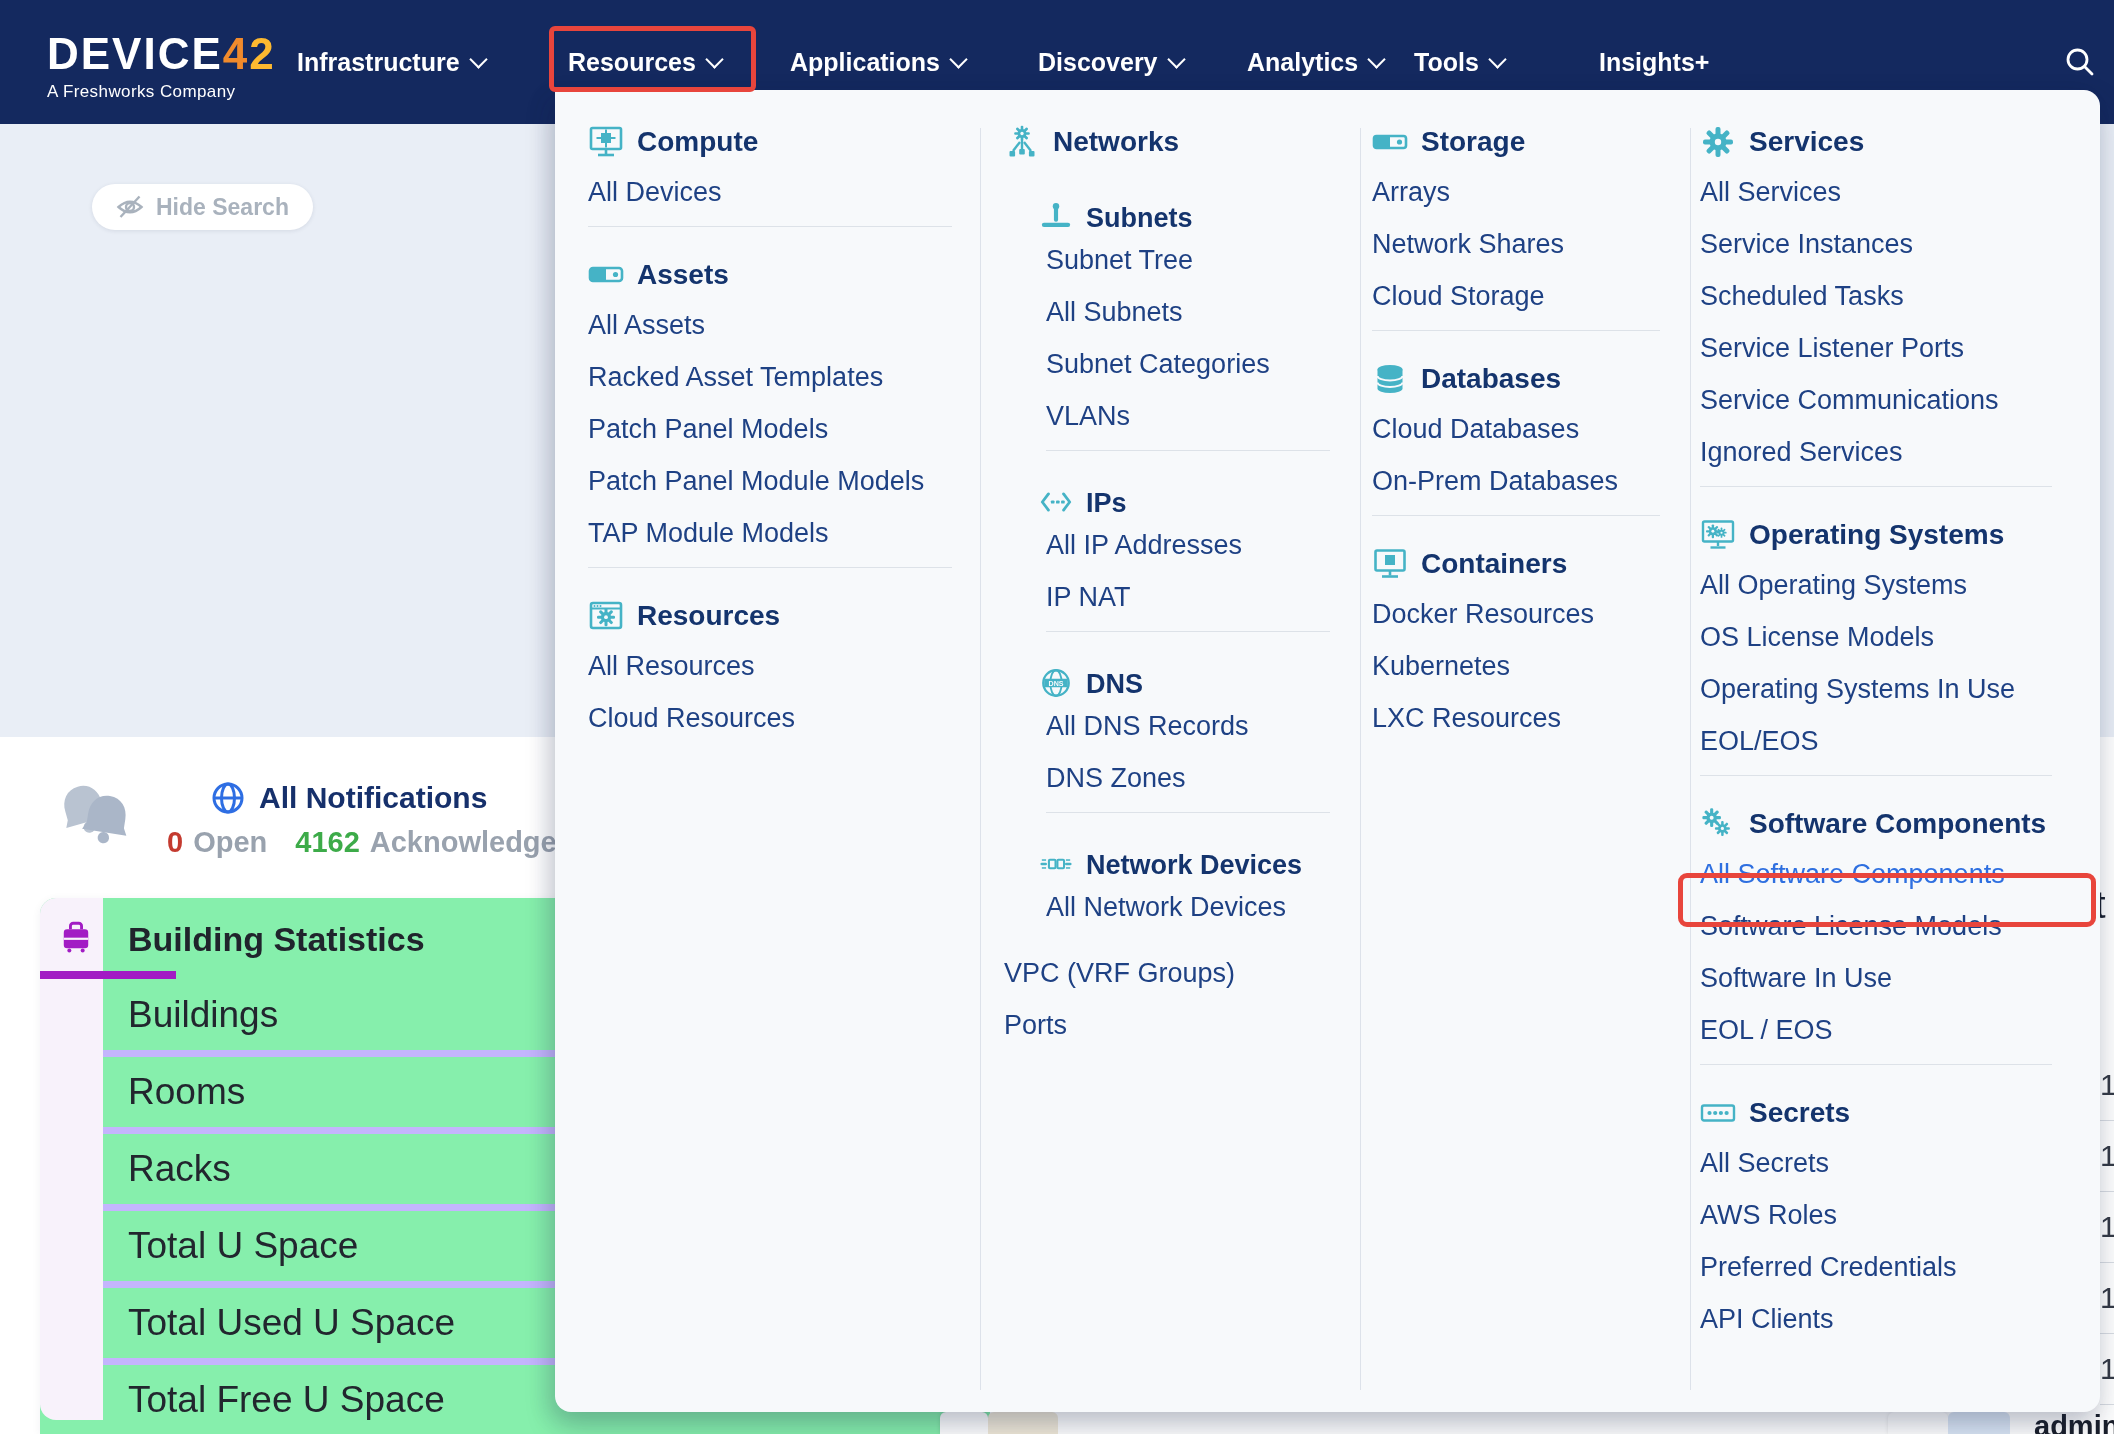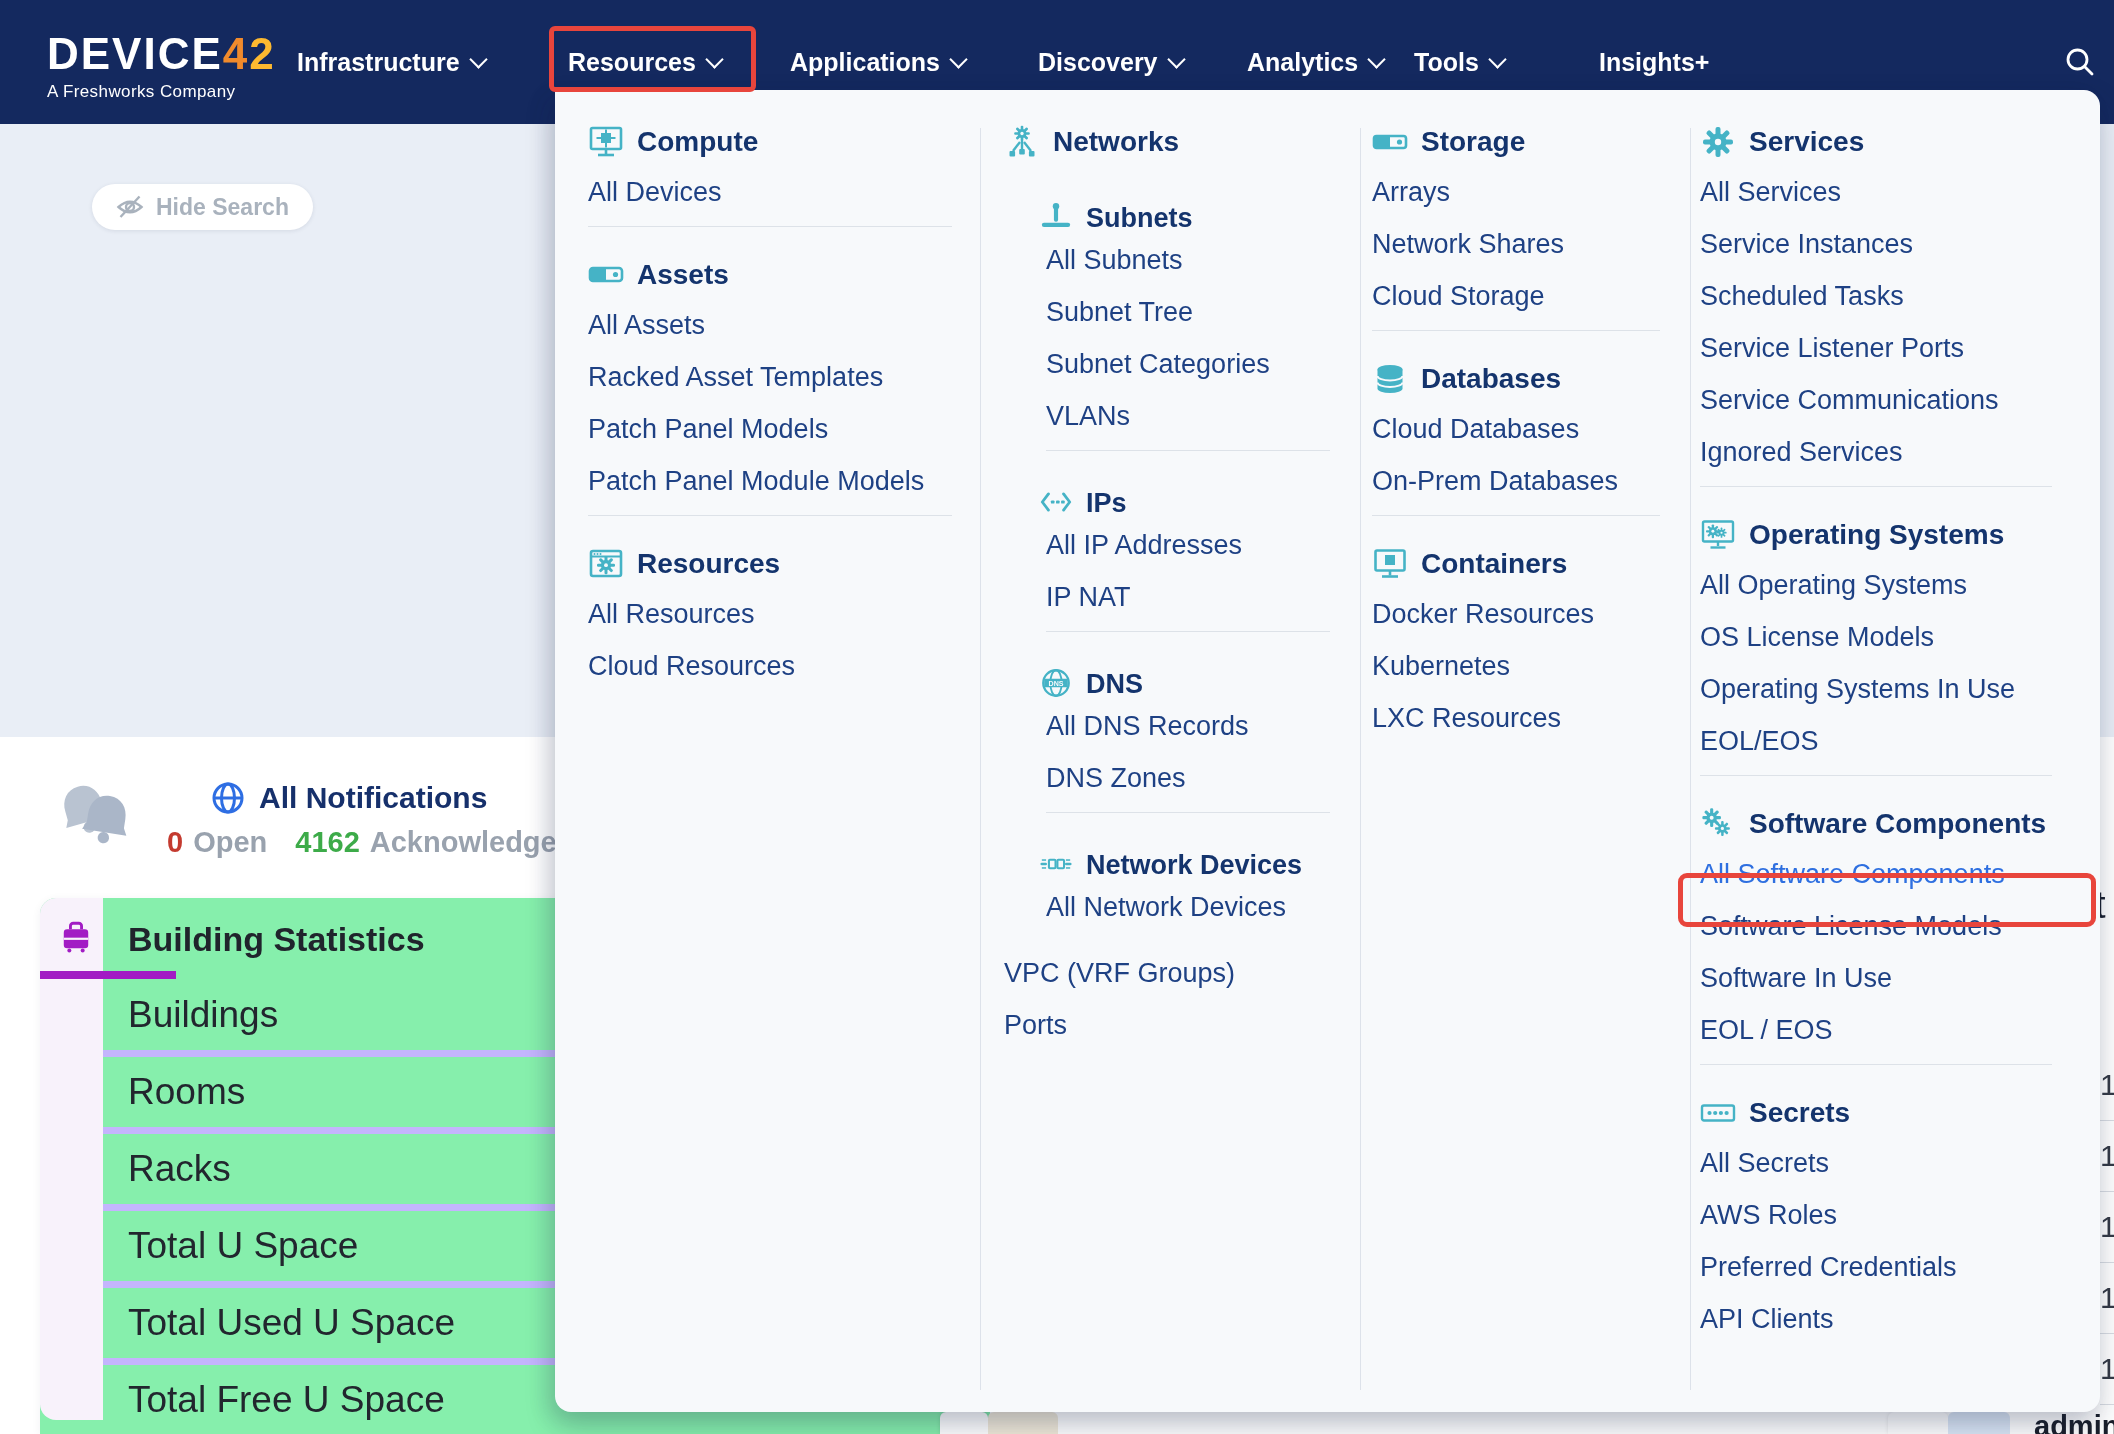--- a/index.html
+++ b/index.html
@@ -366,20 +366,21 @@
             <svg viewBox="0 0 36 36">
               <use href="#i-assets"></use>
             </svg>
           </span>
         <span>Assets</span>
       </div>
       <div class="mi">All Assets</div>
       <div class="mi">Racked Asset Templates</div>
       <div class="mi">Patch Panel Models</div>
       <div class="mi">Patch Panel Module Models</div>
+      <div class="mi">TAP Module Models</div>
       <div class="mdv"></div>
       <div class="mh">
         <span class="icn">
             <svg viewBox="0 0 36 36">
               <use href="#i-resources"></use>
             </svg>
           </span>
         <span>Resources</span>
       </div>
       <div class="mi">All Resources</div>
@@ -396,22 +397,22 @@
         <span>Networks</span>
       </div>
       <div class="msh">
         <span class="icn">
             <svg viewBox="0 0 36 36">
               <use href="#i-subnets"></use>
             </svg>
           </span>
         <span>Subnets</span>
       </div>
+      <div class="mi">Subnet Tree</div>
       <div class="mi">All Subnets</div>
-      <div class="mi">Subnet Tree</div>
       <div class="mi">Subnet Categories</div>
       <div class="mi">VLANs</div>
       <div class="mdv"></div>
       <div class="msh">
         <span class="icn">
             <svg viewBox="0 0 36 36">
               <use href="#i-ips"></use>
             </svg>
           </span>
         <span>IPs</span>

